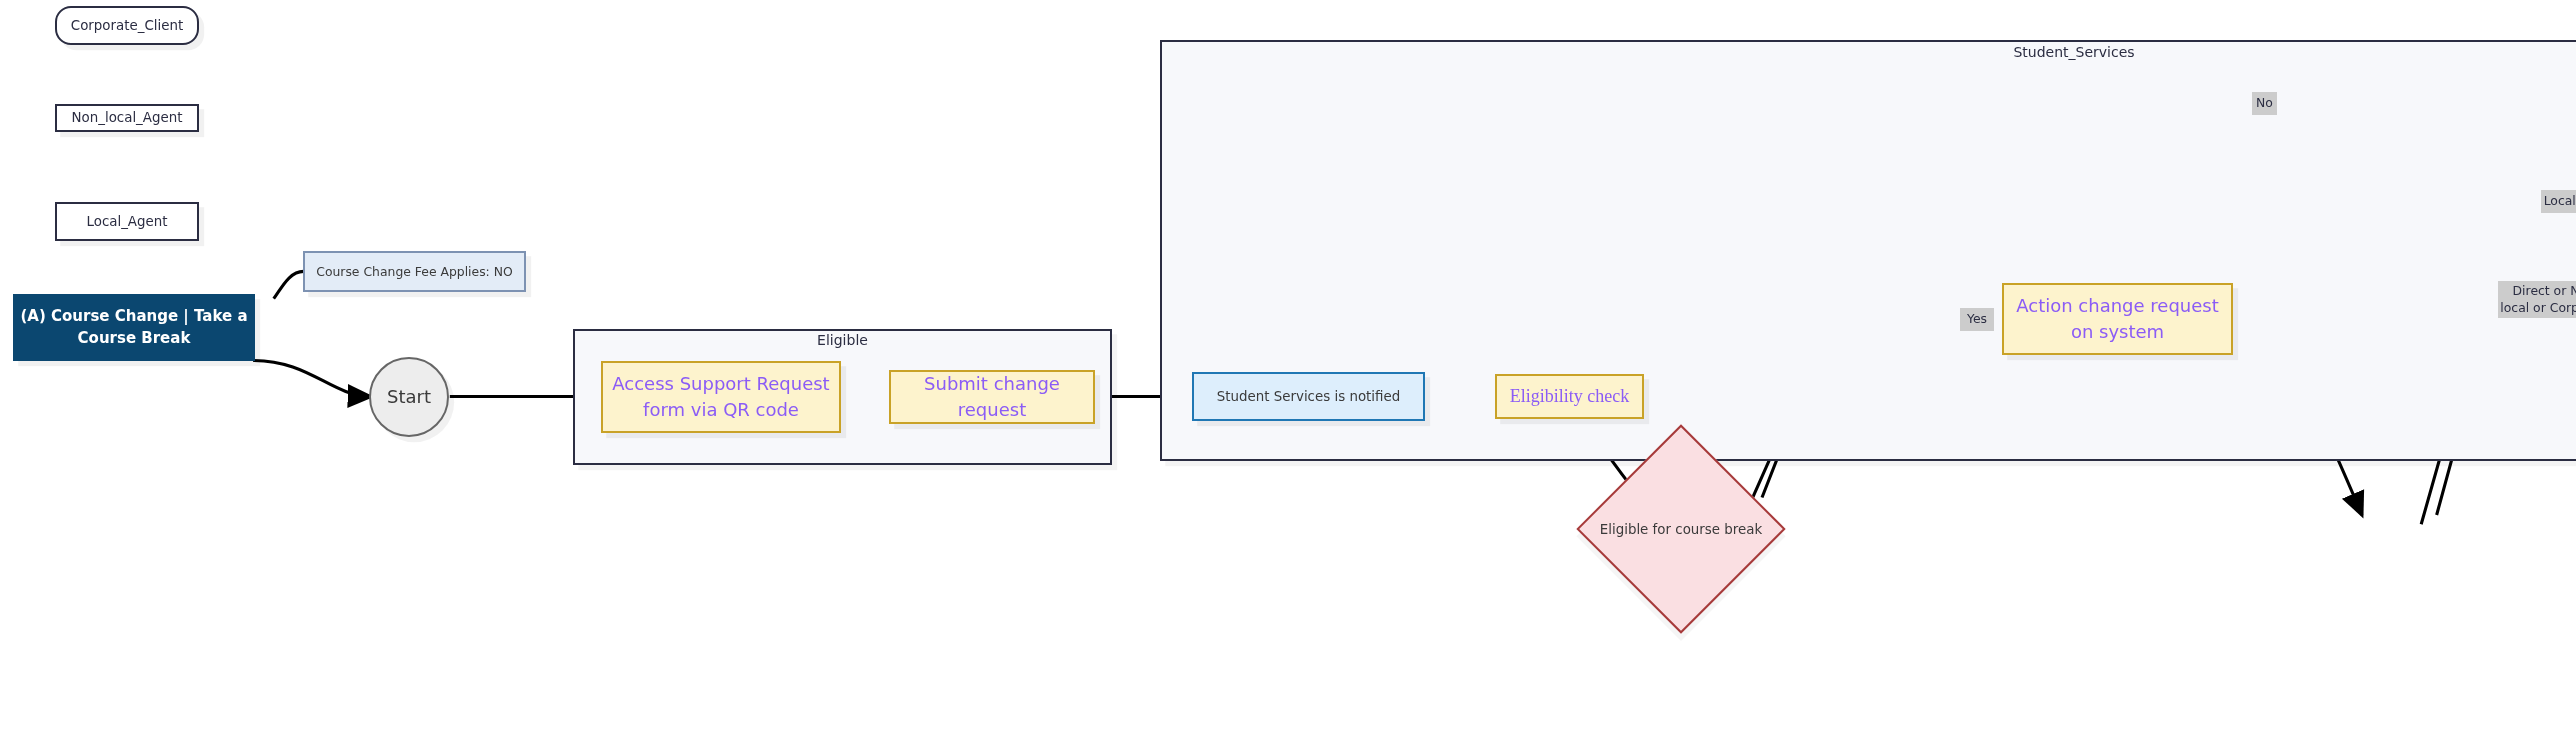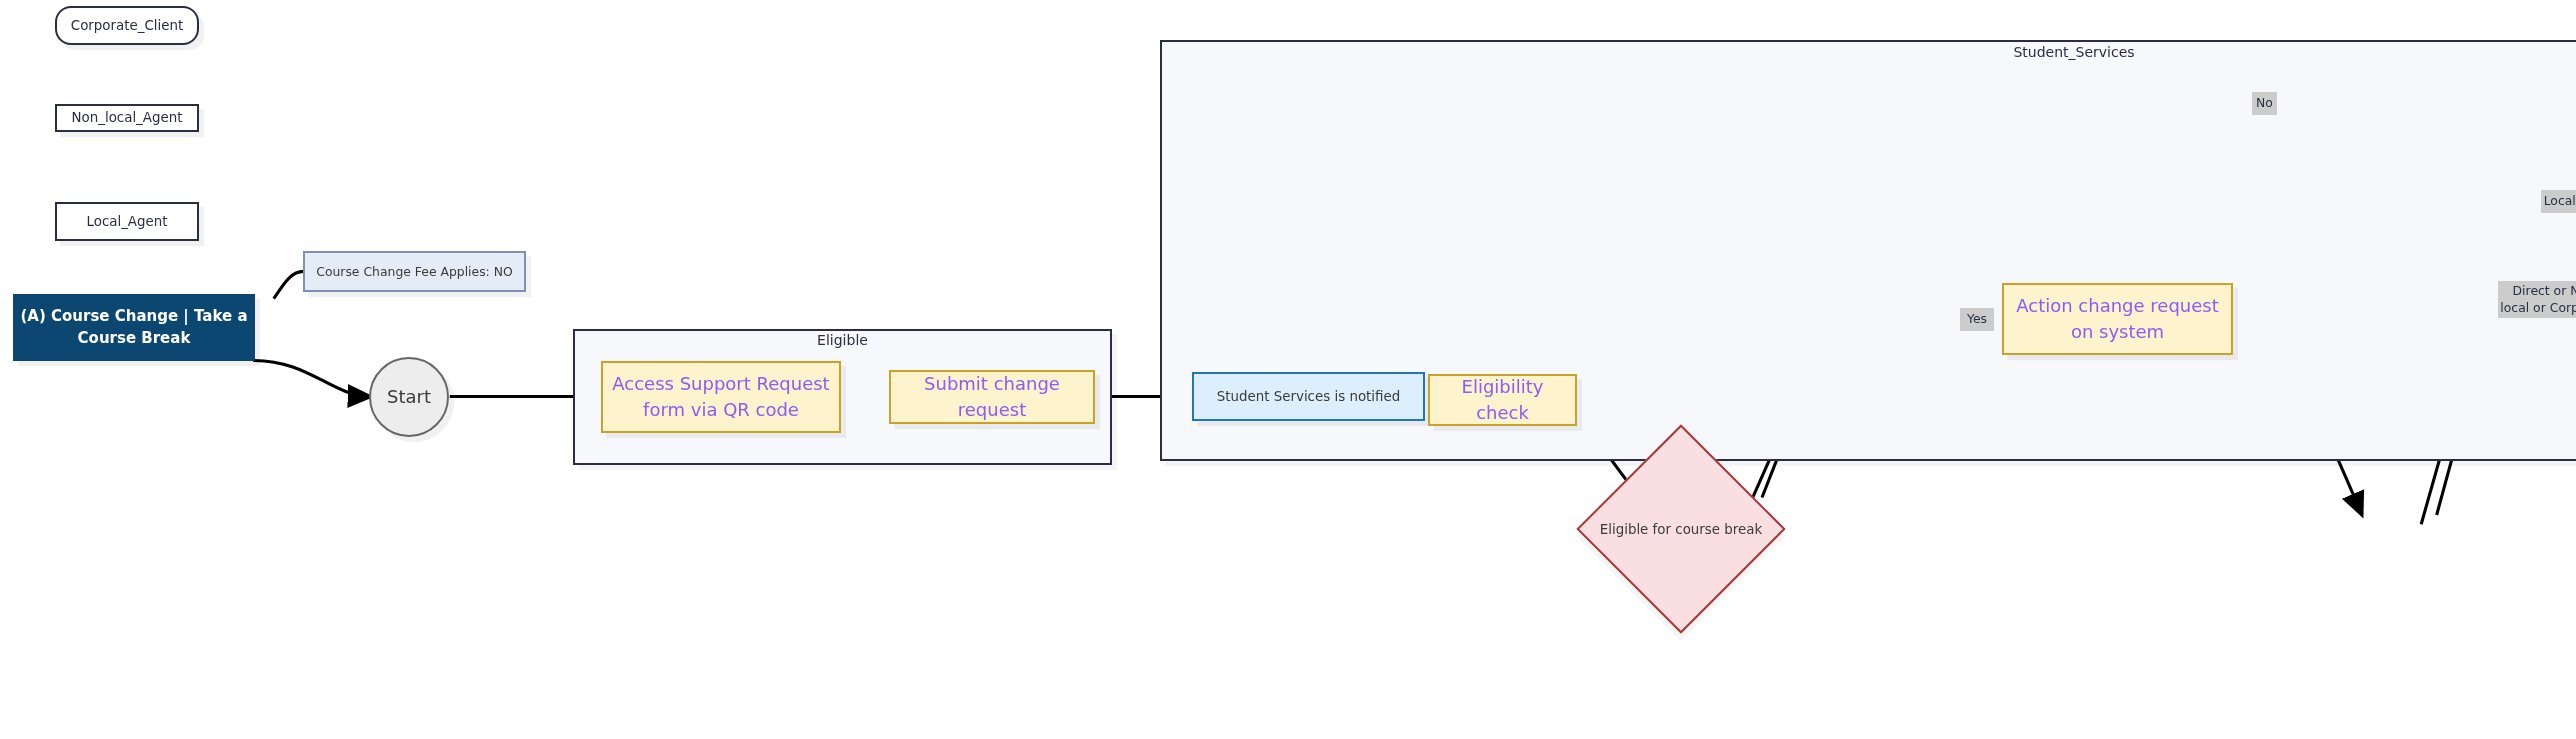--- a/index.html
+++ b/index.html
@@ -221,21 +221,21 @@
   </div>
 
   <div class="node task" style="left:889px; top:370px; width:206px; height:54px;">
     <span>Submit change request</span>
   </div>
 
   <div class="node event" style="left:1192px; top:372px; width:233px; height:49px;">
     <span>Student Services is notified</span>
   </div>
 
-  <div class="node task" style="left:1428px; top:374px; width:149px; height:52px;">
+  <div class="node task" style="left:1495px; top:374px; width:149px; height:45px;font-family:Liberation Serif, serif;">
     <span>Eligibility check</span>
   </div>
 
   <div class="node task" style="left:2002px; top:283px; width:231px; height:72px;">
     <span>Action change request on system</span>
   </div>
 
   <div class="decision-wrap" style="left:1681px; top:529px; width:148px; height:148px; transform:translate(-74px,-74px);">
     <div class="decision-shape"></div>
     <div class="decision-label">Eligible for course break</div>

